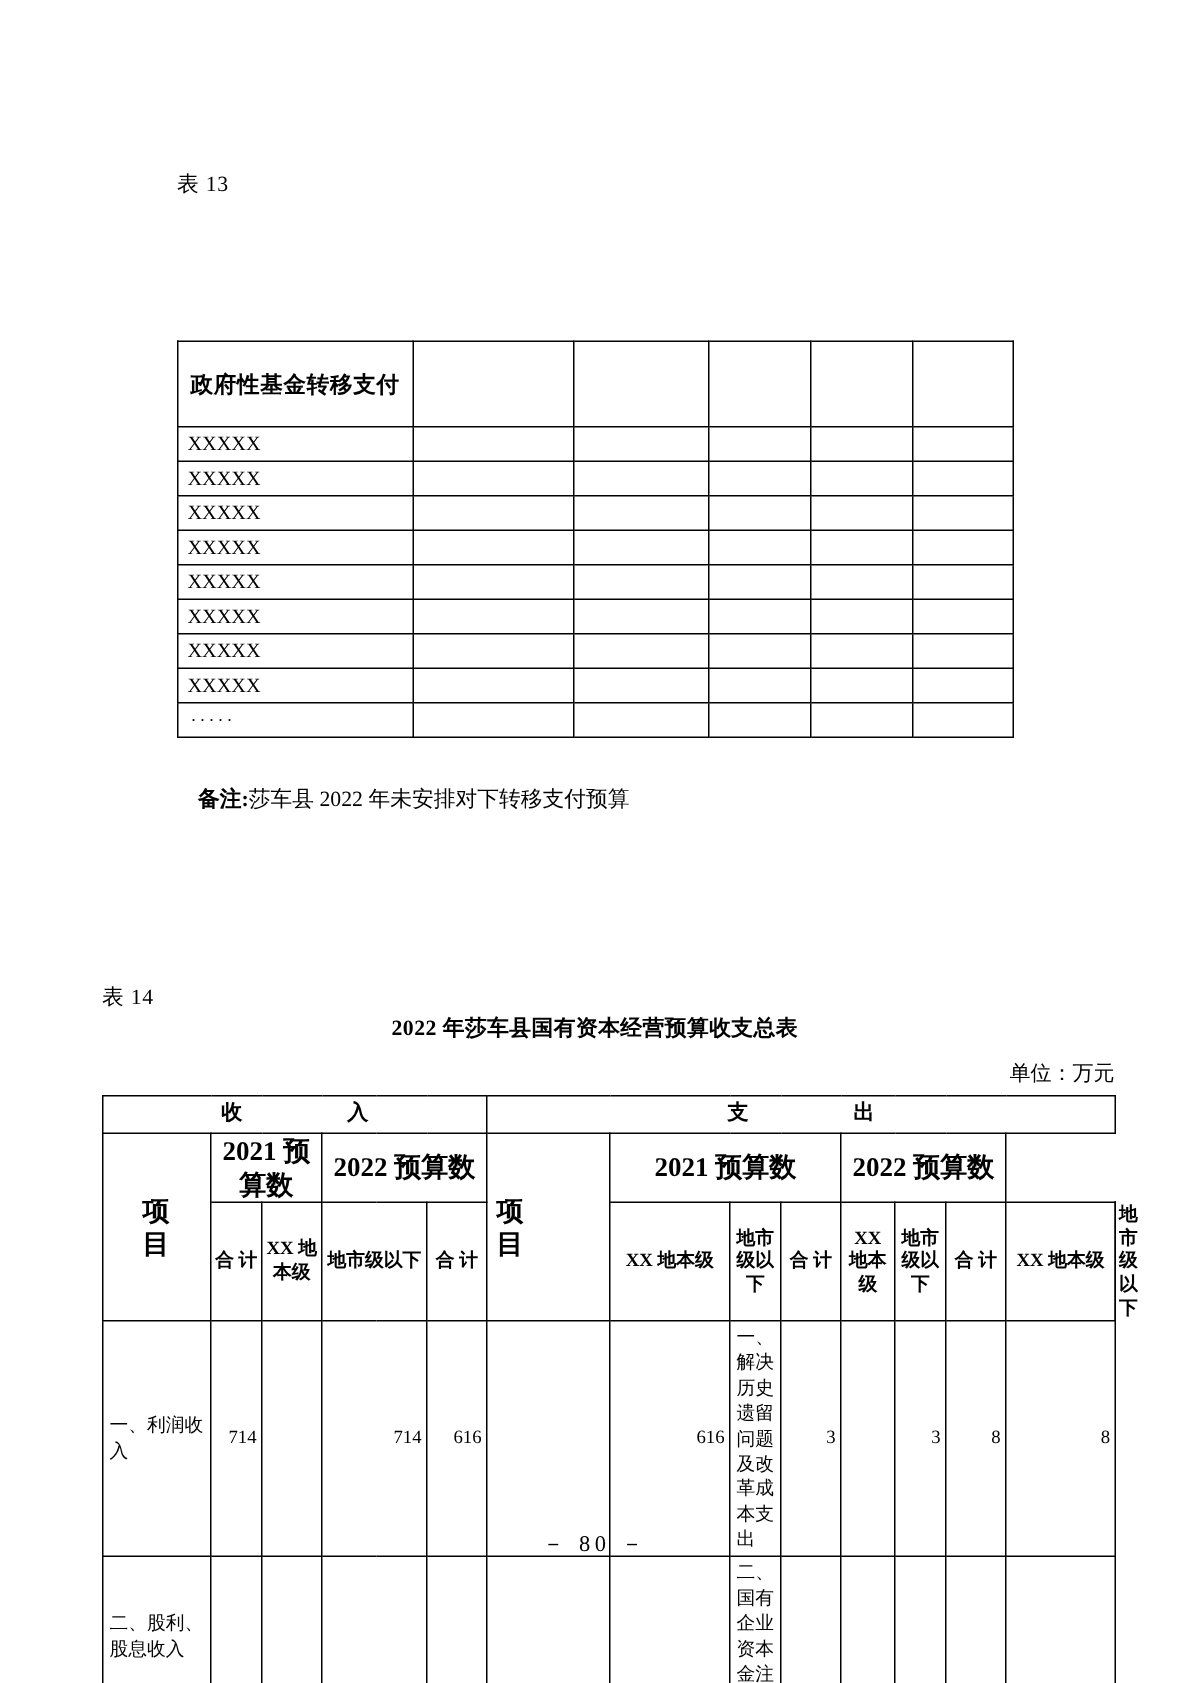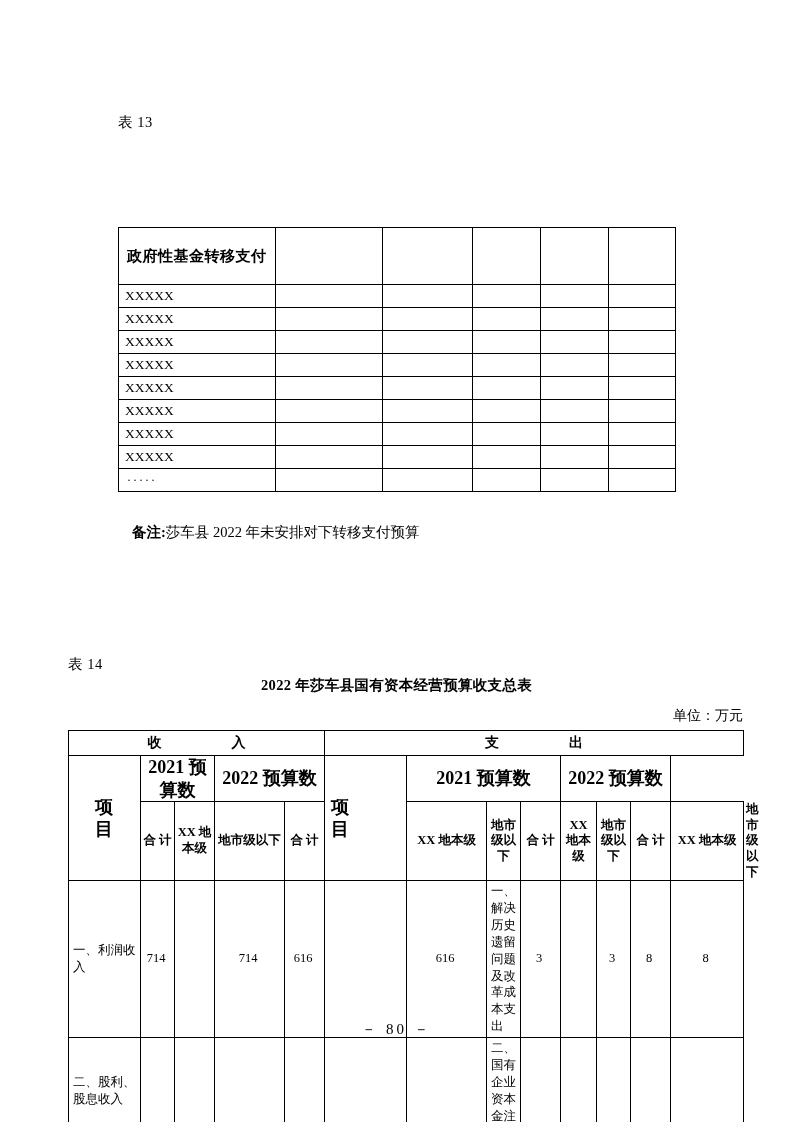--- a/index.html
+++ b/index.html
@@ -161,21 +161,21 @@
   #table14 .rowline.tall td {
     height: 52px;
   }
   #table14 .lbl {
     text-align: left;
     padding: 2px 4px;
     font-size: 12.5px;
     line-height: 1.35;
   }
   #table14 .num {
-    text-align: center;
+    text-align: right;
     padding-right: 3px;
     font-size: 12.5px;
   }
 
   .page-number {
     position: absolute;
     left: 0;
     top: 1020px;
     width: 793px;
     text-align: center;

